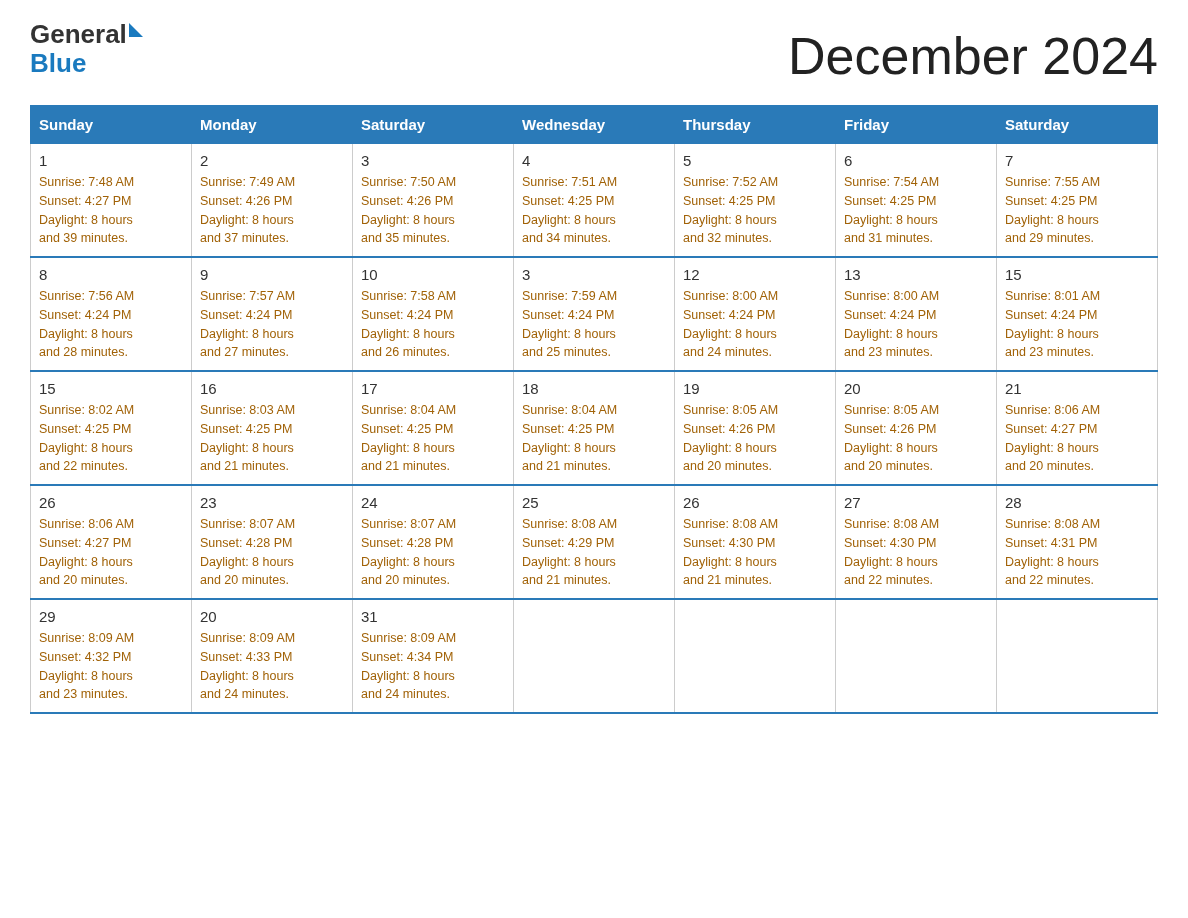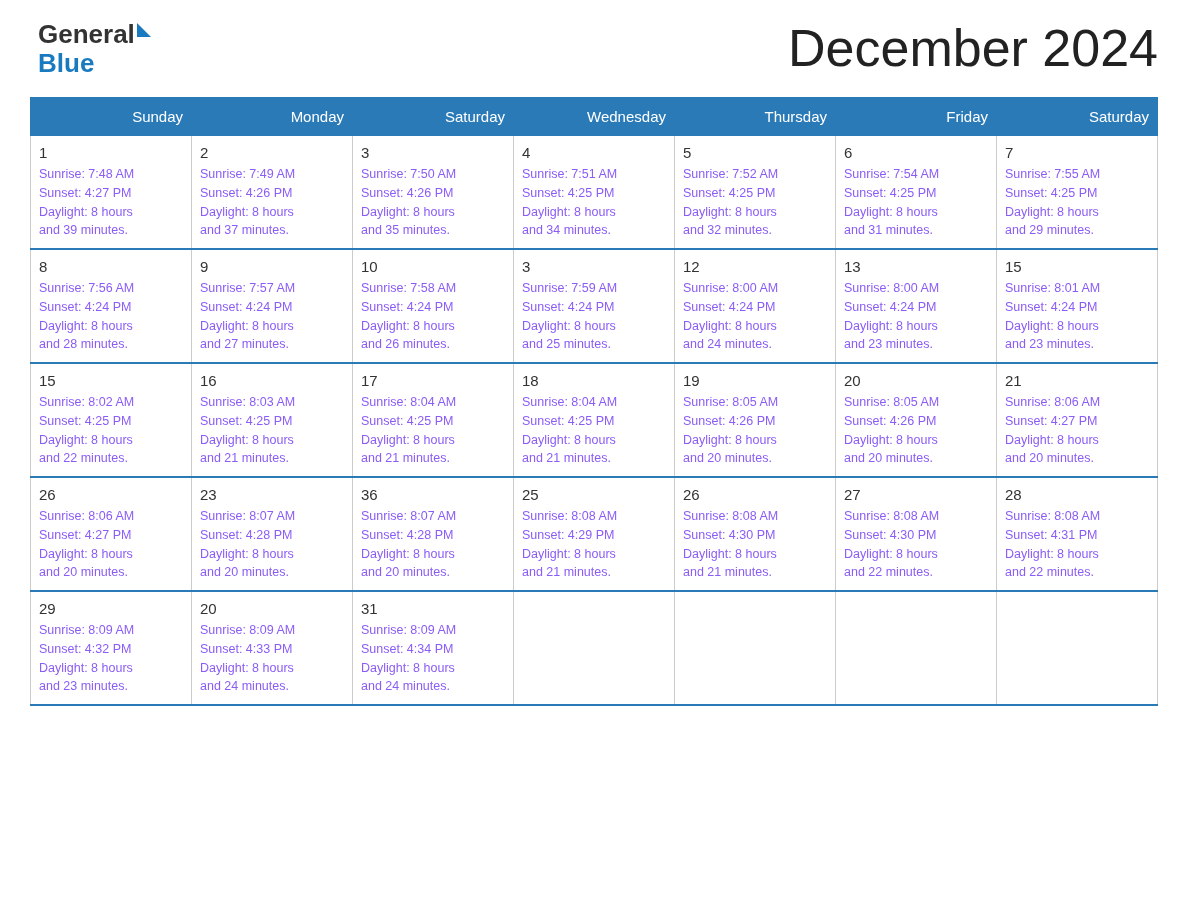--- a/index.html
+++ b/index.html
@@ -38,26 +38,26 @@
       border-bottom: 0px solid transparent;
       display: inline-block;
       margin-left: 2px;
       position: relative;
       top: -4px;
     }
     .logo-wrapper {
       display: flex;
       flex-direction: column;
       line-height: 1.1;
-      margin-left: 8px;
     }
     .logo-row1 { display: flex; align-items: center; }
     .logo-row2 { display: flex; align-items: center; }
     .title-section {
       text-align: center;
+      margin-top: 8px;
     }
     .month-title {
       font-size: 52px;
       font-weight: normal;
       color: #222;
       line-height: 1.1;
     }
     .location-title {
       font-size: 22px;
       color: #555;
@@ -65,23 +65,23 @@
     }
     table {
       width: 100%;
       border-collapse: collapse;
       table-layout: fixed;
     }
     thead tr th {
       background-color: #2a7ab8;
       color: #fff;
       font-size: 15px;
-      font-weight: normal;
+      font-weight: bold;
       padding: 10px 8px;
-      text-align: right;
+      text-align: left;
       border: 1px solid #2a7ab8;
     }
     tbody tr td {
       vertical-align: top;
       padding: 8px 8px;
       border: 1px solid #ccc;
       font-size: 13px;
       color: #333;
       height: 110px;
     }
@@ -90,21 +90,21 @@
     }
     .day-number {
       font-size: 15px;
       font-weight: normal;
       margin-bottom: 4px;
       display: block;
     }
     .day-info {
       font-size: 12.5px;
       line-height: 1.5;
-      color: #8b5cf6;
+      color: #a16207;
     }
     td.empty {
       background: #fff;
     }
   </style>
 </head>
 <body>
 
 <div class="header">
   <div class="logo">
@@ -344,21 +344,21 @@
         <td>
         <span class="day-number">23</span>
         <div class="day-info">
           Sunrise: 8:07 AM<br>
           Sunset: 4:28 PM<br>
           Daylight: 8 hours<br>
           and 20 minutes.
         </div>
       </td>
         <td>
-        <span class="day-number">36</span>
+        <span class="day-number">24</span>
         <div class="day-info">
           Sunrise: 8:07 AM<br>
           Sunset: 4:28 PM<br>
           Daylight: 8 hours<br>
           and 20 minutes.
         </div>
       </td>
         <td>
         <span class="day-number">25</span>
         <div class="day-info">

